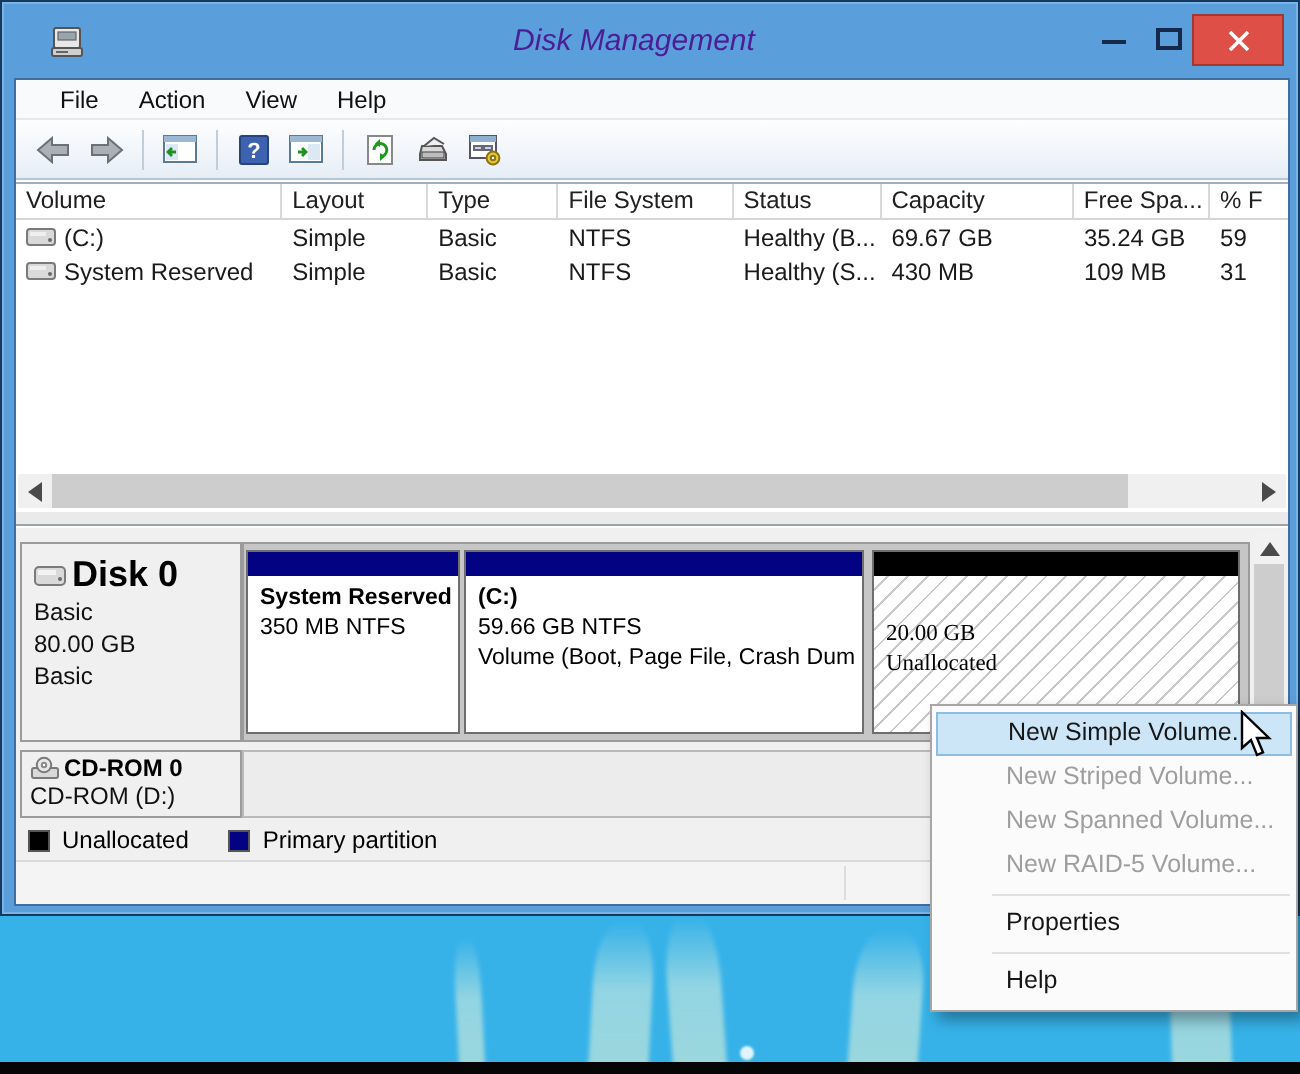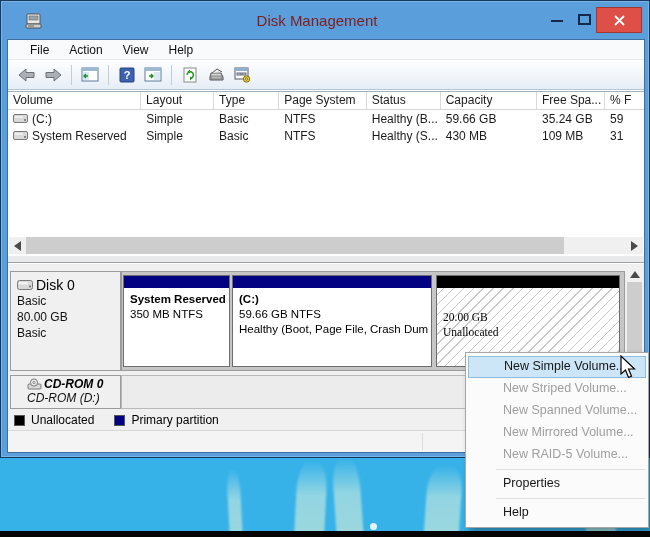--- a/index.html
+++ b/index.html
@@ -9,21 +9,21 @@
   
   .desktop { position:absolute; inset:0; background:linear-gradient(180deg,#2fadе6 0%, #38b4ea 60%, #41bbee 100%); background-color:#36b2e9; }
   .blade { position:absolute; bottom:0; border-radius:40% 40% 0 0; background:linear-gradient(180deg, rgba(225,242,225,0.0) 0%, rgba(223,242,222,0.55) 45%, rgba(210,236,215,0.65) 100%); filter:blur(1px); }
   .dot { position:absolute; width:7px; height:7px; border-radius:50%; background:rgba(255,255,255,0.85); filter:blur(0.5px); }
   .taskbar-strip { position:absolute; left:0; right:0; bottom:0; height:6px; background:#050505; }
 
   
   .window { position:absolute; left:0; top:0; width:650px; height:458px; background:#5b9edc; border:1px solid #16395f; box-shadow:inset 0 0 0 1px #7cb3e6; }
   .titlebar { position:absolute; left:0; top:0; right:0; height:37px; }
   .app-icon { position:absolute; left:24px; top:12px; width:18px; height:17px; }
-  .title-text { position:absolute; left:0; right:16px; top:11px; text-align:center; font-size:15px; color:#7f1d1d; }
+  .title-text { position:absolute; left:0; right:16px; top:11px; text-align:center; font-size:15px; color:#4c1d95;font-style:italic; }
   .win-btn { position:absolute; top:13px; cursor:default; }
   .btn-min { left:548px; width:17px; height:10px; }
   .btn-min .bar { position:absolute; left:2px; top:6px; width:12px; height:2px; background:#16294a; }
   .btn-max { left:577px; width:13px; height:11px; border:2px solid #16294a; background:transparent; }
   .btn-close { left:595px; top:6px; width:46px; height:26px; background:#dd4f47; border:1px solid #a33730; display:flex; align-items:center; justify-content:center; }
 
   
   .client { position:absolute; left:6px; top:38px; width:638px; height:414px; background:#ffffff; border:1px solid #3f6f9f; }
 
   .menubar { position:absolute; left:0; top:0; right:0; height:20px; background:#f8fafc; border-bottom:1px solid #e5e8ec; display:flex; align-items:center; padding-left:12px; }
@@ -45,21 +45,21 @@
   .hscroll { position:absolute; left:1px; right:1px; top:197px; height:17px; background:#f0f0f0; }
   .hs-arrow { position:absolute; top:0; width:17px; height:17px; display:flex; align-items:center; justify-content:center; }
   .hs-thumb { position:absolute; left:17px; top:0; width:538px; height:17px; background:#cdcdcd; }
   .tri-l { width:0; height:0; border-style:solid; border-width:5px 7px 5px 0; border-color:transparent #4a4a4a transparent transparent; }
   .tri-r { width:0; height:0; border-style:solid; border-width:5px 0 5px 7px; border-color:transparent transparent transparent #4a4a4a; }
   .splitter { position:absolute; left:0; right:0; top:215px; height:8px; background:#eaeaea; border-top:1px solid #ffffff; border-bottom:1px solid #9da3a9; }
 
   
   .bottompane { position:absolute; left:0; right:0; top:224px; bottom:0; background:#f0f0f0; }
   .disk-label { position:absolute; left:2px; top:7px; width:111px; height:100px; background:#f0f0f0; border:1px solid #9b9b9b; padding:5px 4px 0 6px; }
-  .disk-label .l1 { font-size:14px; font-weight:normal; color:#000; display:flex; align-items:center; gap:3px; }
+  .disk-label .l1 { font-size:18px; font-weight:bold; color:#000; display:flex; align-items:center; gap:3px; }
   .disk-label .ln { font-size:12px; color:#111; line-height:16px; }
   .disk-graphic { position:absolute; left:113px; top:7px; width:504px; height:100px; background:#c6c6c6; border:1px solid #9b9b9b; }
   .part { position:absolute; top:3px; height:92px; background:#fff; border:1px solid #6e6e6e; overflow:hidden; }
   .part .stripe { height:12px; width:100%; }
   .stripe-primary { background:#020283; }
   .stripe-unalloc { background:#000000; }
   .part .ptxt { padding:4px 2px 0 6px; }
   .part .pl { font-size:11.5px; line-height:15px; color:#000; white-space:nowrap; }
   .part .pl.b { font-weight:bold; }
   .hatch { background:repeating-linear-gradient(135deg, #ffffff 0px, #ffffff 6px, #c9c9c9 6px, #c9c9c9 7px); }
@@ -68,21 +68,21 @@
   .p-un { left:314px; width:184px;font-family:Liberation Serif, serif; }
   .p-un .ptxt { padding-top:22px; }
 
   .vscroll { position:absolute; left:619px; top:3px; width:15px; height:162px; background:#f1f1f1; }
   .vs-up { position:absolute; top:0; left:0; width:15px; height:15px; display:flex; align-items:center; justify-content:center; }
   .vs-down { position:absolute; bottom:0; left:0; width:15px; height:15px; display:flex; align-items:center; justify-content:center; }
   .vs-thumb { position:absolute; top:15px; left:0; width:15px; height:110px; background:#cdcdcd; }
   .tri-u { width:0; height:0; border-style:solid; border-width:0 5px 7px 5px; border-color:transparent transparent #4a4a4a transparent; }
   .tri-d { width:0; height:0; border-style:solid; border-width:7px 5px 0 5px; border-color:#4a4a4a transparent transparent transparent; }
 
-  .cdrom-label { position:absolute; left:2px; top:111px; width:111px; height:34px; background:#f0f0f0; border:1px solid #9b9b9b; padding:1px 2px 0 16px;font-style:italic; }
+  .cdrom-label { position:absolute; left:2px; top:111px; width:111px; height:34px; background:#f0f0f0; border:1px solid #9b9b9b; padding:1px 2px 0 4px; }
   .cdrom-label .l1 { font-size:12px; font-weight:bold; color:#000; display:flex; align-items:center; gap:2px; }
   .cdrom-label .ln { font-size:12px; color:#111; }
   .cdrom-graphic { position:absolute; left:113px; top:111px; width:504px; height:34px; background:#ececec; border:1px solid #b9b9b9; }
 
   .legend { position:absolute; left:6px; top:148px; height:16px; display:flex; align-items:center; gap:6px; }
   .sw { width:11px; height:11px; border:1px solid #555; }
   .legend .ltxt { font-size:12px; color:#000; margin-right:14px; }
 
   .statusstrip { position:absolute; left:0; right:0; top:166px; bottom:0; background:#f4f4f4; border-top:1px solid #d8d8d8; }
   .status-div { position:absolute; left:414px; top:2px; bottom:2px; width:1px; background:#dcdcdc; }
@@ -206,41 +206,41 @@
               <circle cx="12.5" cy="12" r="1.1" fill="#fff" stroke="#8a7417"></circle>
             </svg>
         </span>
       </div>
 
       <div class="tablezone">
         <div class="thead">
           <div class="th c0">Volume</div>
           <div class="th c1">Layout</div>
           <div class="th c2">Type</div>
-          <div class="th c3">Page System</div>
+          <div class="th c3">File System</div>
           <div class="th c4">Status</div>
           <div class="th c5">Capacity</div>
           <div class="th c6">Free Spa...</div>
           <div class="th c7">% F</div>
         </div>
 
         <div class="trow">
           <div class="td c0">
             <svg width="15" height="9" viewBox="0 0 15 9">
                 <rect x="0.5" y="0.5" width="14" height="8" rx="1.5" fill="#d9d9d9" stroke="#7a7a7a"></rect>
                 <rect x="2" y="2" width="8" height="2" fill="#efefef"></rect>
                 <circle cx="12" cy="6" r="1" fill="#6a6a6a"></circle>
               </svg>
             <span>(C:)</span>
           </div>
           <div class="td c1">Simple</div>
           <div class="td c2">Basic</div>
           <div class="td c3">NTFS</div>
           <div class="td c4">Healthy (B...</div>
-          <div class="td c5">59.66 GB</div>
+          <div class="td c5">69.67 GB</div>
           <div class="td c6">35.24 GB</div>
           <div class="td c7">59</div>
         </div>
 
         <div class="trow">
           <div class="td c0">
             <svg width="15" height="9" viewBox="0 0 15 9">
                 <rect x="0.5" y="0.5" width="14" height="8" rx="1.5" fill="#d9d9d9" stroke="#7a7a7a"></rect>
                 <rect x="2" y="2" width="8" height="2" fill="#efefef"></rect>
                 <circle cx="12" cy="6" r="1" fill="#6a6a6a"></circle>
@@ -291,21 +291,21 @@
             <div class="ptxt">
               <div class="pl b">System Reserved</div>
               <div class="pl">350 MB NTFS</div>
             </div>
           </div>
           <div class="part p-c">
             <div class="stripe stripe-primary"></div>
             <div class="ptxt">
               <div class="pl b">(C:)</div>
               <div class="pl">59.66 GB NTFS</div>
-              <div class="pl">Healthy (Boot, Page File, Crash Dum</div>
+              <div class="pl">Volume (Boot, Page File, Crash Dum</div>
             </div>
           </div>
           <div class="part p-un hatch">
             <div class="stripe stripe-unalloc"></div>
             <div class="ptxt">
               <div class="pl">20.00 GB</div>
               <div class="pl">Unallocated</div>
             </div>
           </div>
         </div>
@@ -344,21 +344,20 @@
           <div class="status-div"></div>
         </div>
       </div>
     </div>
   </div>
 
   <div class="ctxmenu">
     <div class="mi hot">New Simple Volume...</div>
     <div class="mi disabled">New Striped Volume...</div>
     <div class="mi disabled">New Spanned Volume...</div>
-    <div class="mi disabled">New Mirrored Volume...</div>
     <div class="mi disabled">New RAID-5 Volume...</div>
     <div class="msep"></div>
     <div class="mi">Properties</div>
     <div class="msep"></div>
     <div class="mi">Help</div>
   </div>
 
   <div class="cursor">
     <svg width="22" height="26" viewBox="0 0 22 26">
       <path d="M2,1 L2,19 L6.5,15 L9.5,22.5 L12.5,21.2 L9.5,14 L15.5,14 Z" fill="#ffffff" stroke="#000000" stroke-width="1.2"></path>

